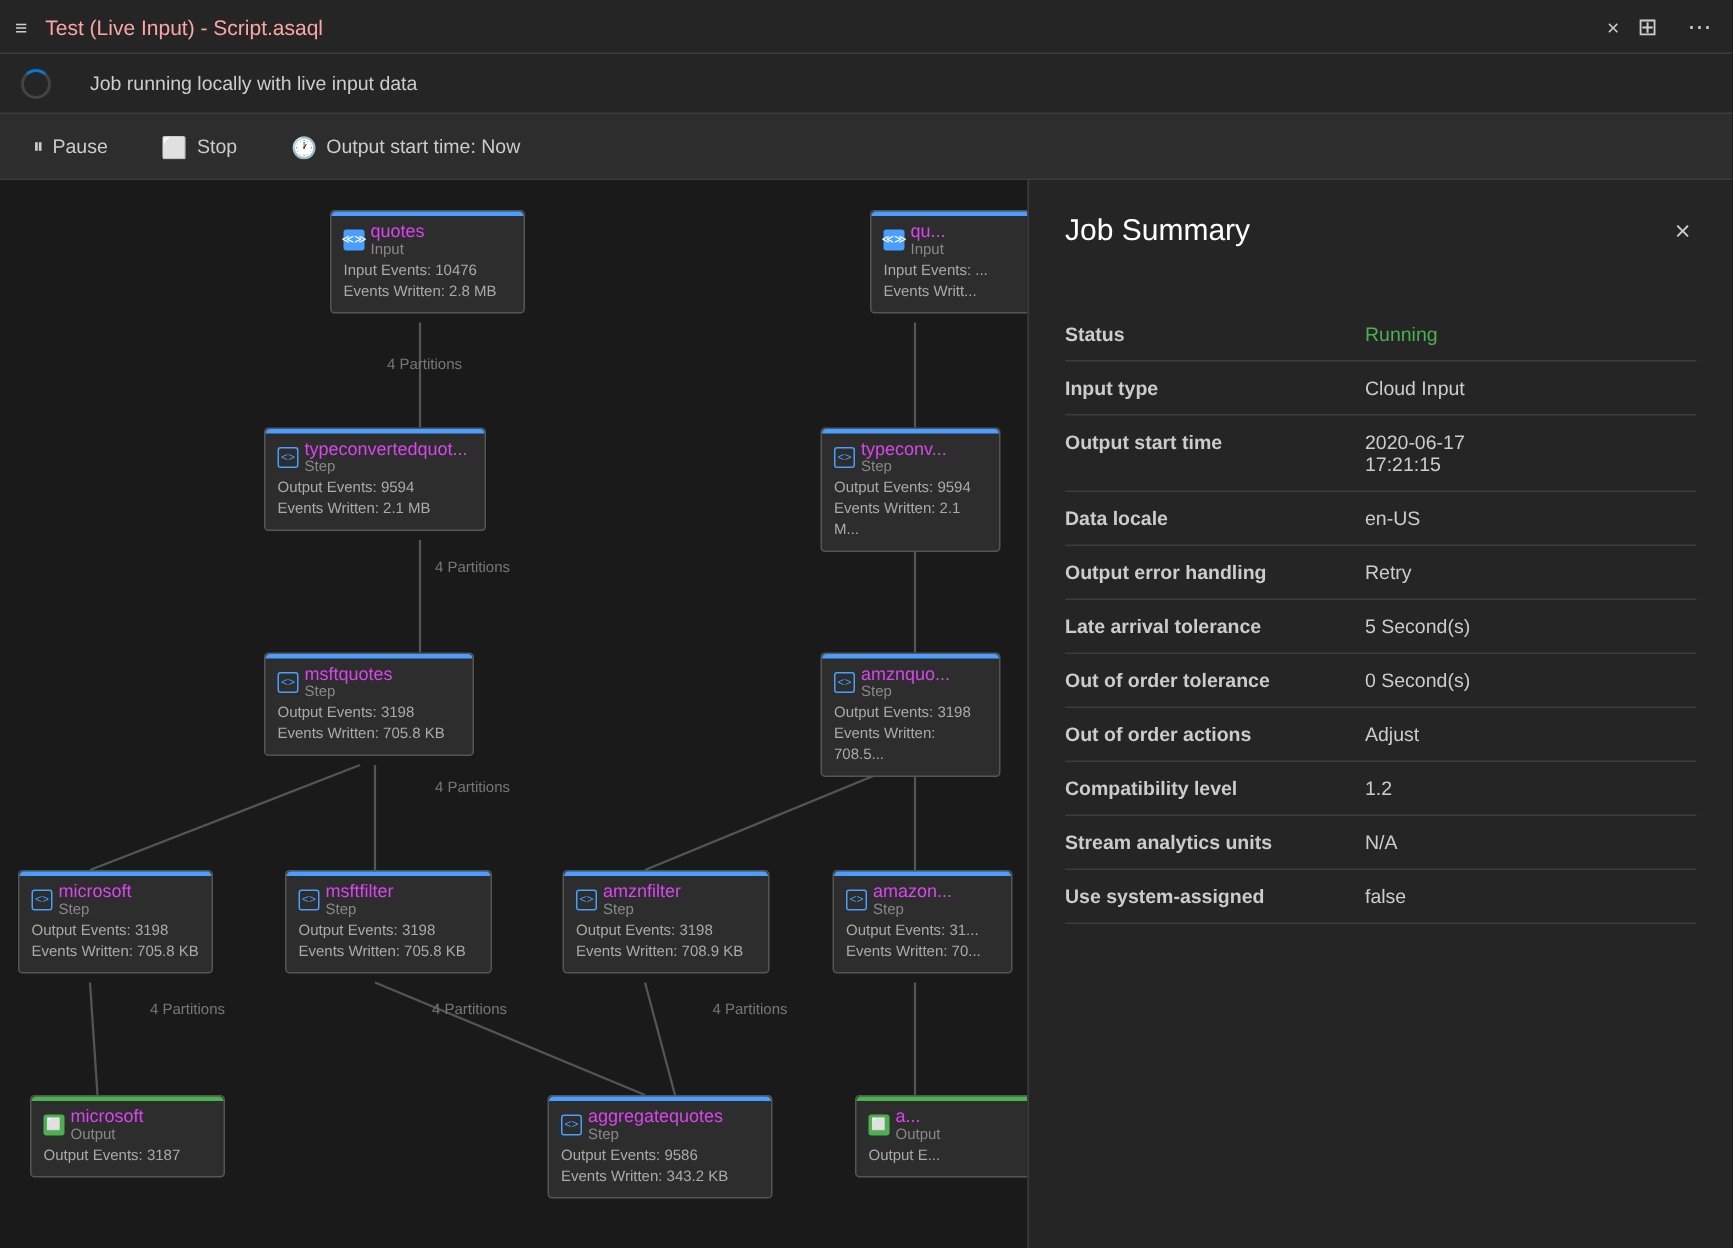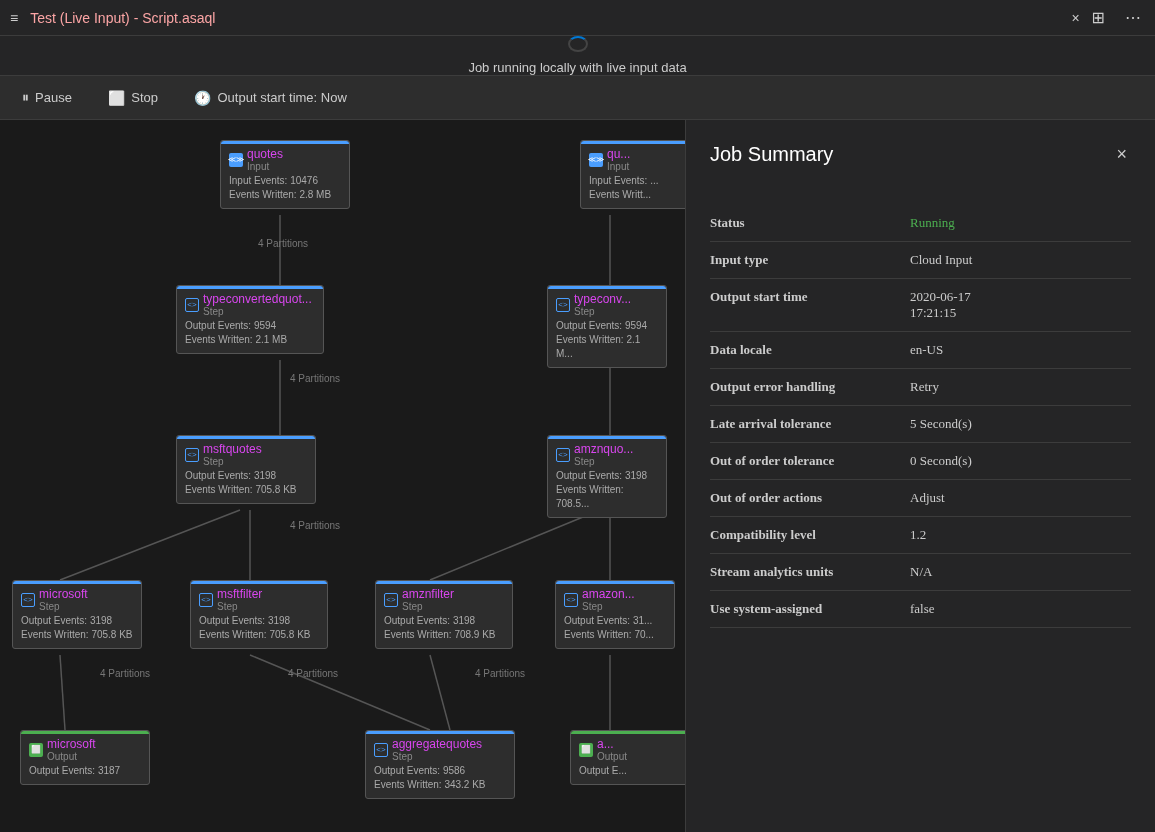--- a/index.html
+++ b/index.html
@@ -53,23 +53,22 @@
       margin-left: 8px;
     }
 
     
     .notification-bar {
       background: #252526;
       height: 40px;
       display: flex;
       align-items: center;
       padding: 0 14px;
-      gap: 8px;
+      gap: 26px;
       border-bottom: 1px solid #3c3c3c;
-      flex-direction: column;
     }
     .spinner {
       width: 20px;
       height: 20px;
       border: 2px solid #444;
       border-top: 2px solid #0078d4;
       border-radius: 50%;
       animation: spin 1s linear infinite;
     }
     @keyframes spin { to { transform: rotate(360deg); } }
@@ -220,21 +219,20 @@
     .summary-table {
       width: 100%;
       border-collapse: collapse;
     }
     .summary-table tr {
       border-bottom: 1px solid #3c3c3c;
     }
     .summary-table td {
       padding: 10px 0;
       vertical-align: top;
-      font-family: Liberation Serif, serif;
     }
     .summary-table td:first-child {
       color: #cccccc;
       font-weight: 600;
       width: 200px;
       padding-right: 16px;
     }
     .summary-table td:last-child {
       color: #cccccc;
     }

